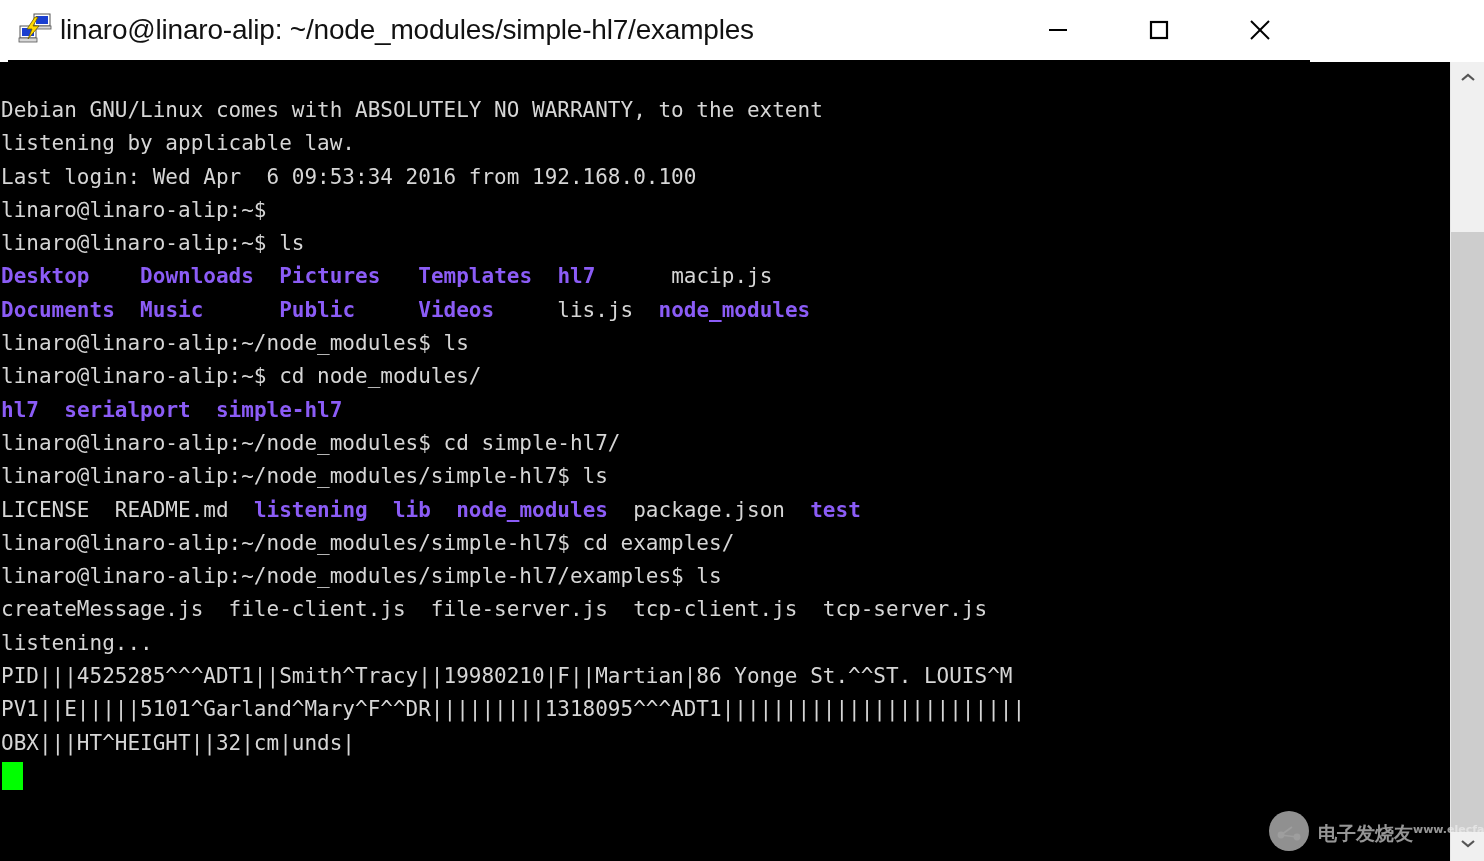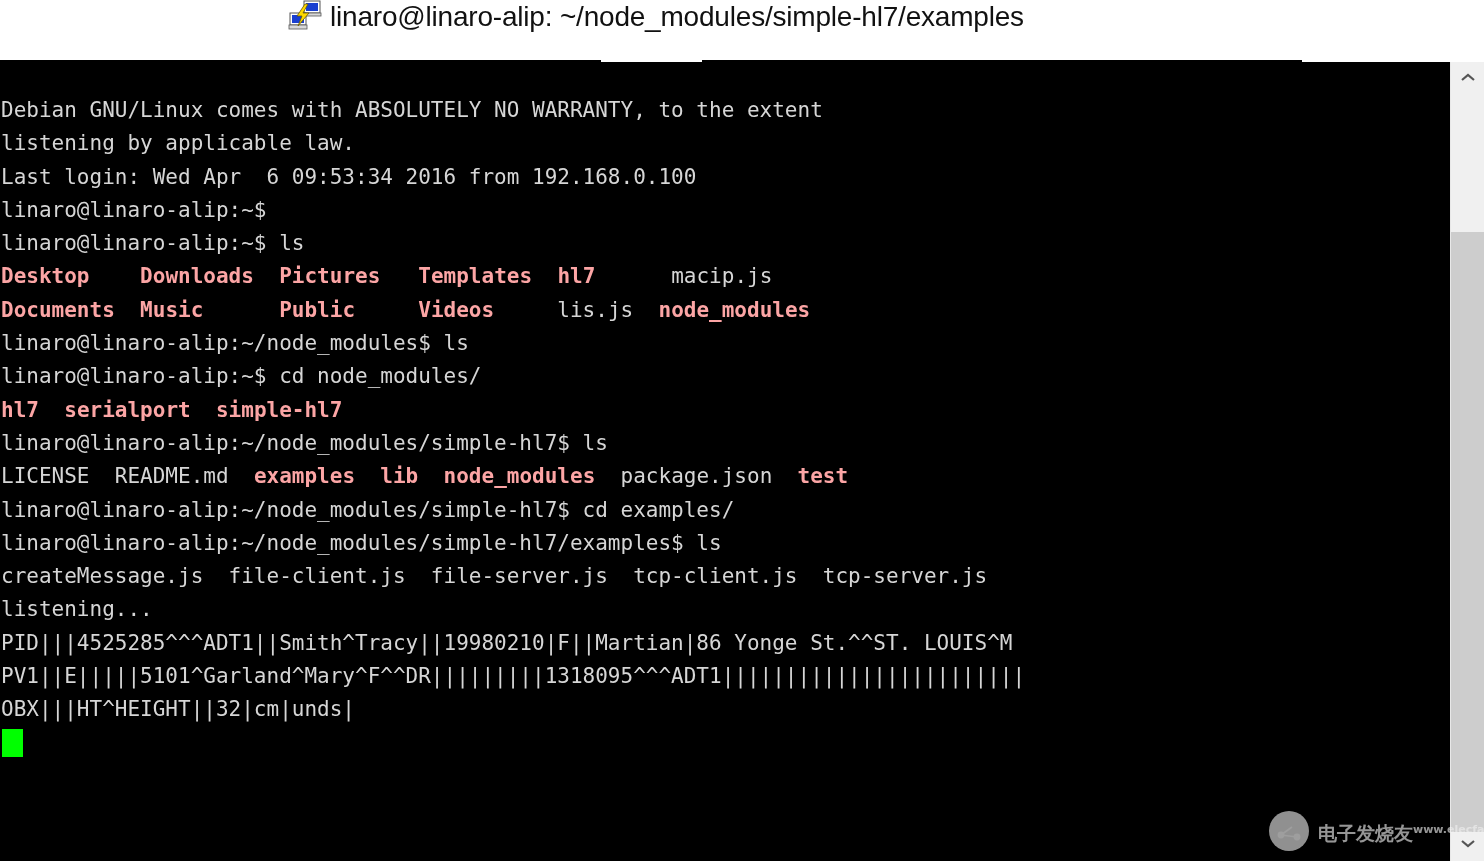--- a/index.html
+++ b/index.html
@@ -18,29 +18,28 @@
     position: relative;
     width: 1484px;
     height: 861px;
     background: #ffffff;
     box-sizing: border-box;
   }
 
   
   #titlebar {
     position: absolute;
-    left: 0; top: 0;
+    left: 8px; top: 0;
     width: 1302px;
     height: 62px;
     background: #ffffff;
     display: flex;
     align-items: center;
     border-bottom: 2px solid #000000;
     box-sizing: border-box;
-    flex-direction: column;
   }
   #title-left {
     display: flex;
     align-items: center;
     flex: 1 1 auto;
     min-width: 0;
     padding-left: 10px;
     height: 100%;
   }
   #app-icon {
@@ -94,21 +93,21 @@
     line-height: 33.3px;
     height: 33.3px;
     color: #d6d6d6;
     white-space: pre;
     letter-spacing: 0px;
     padding-left: 1px;
     overflow: hidden;
   }
   .line span { white-space: pre; }
   .dir {
-    color: #fca5a5;
+    color: #8b5cf6;
     font-weight: bold;
   }
   .plain { color: #d6d6d6; }
 
   
   #cursor-line {
     position: relative;
     height: 33.3px;
   }
   #cursor {
@@ -247,22 +246,23 @@
         <div class="line"><span class="plain">Debian GNU/Linux comes with ABSOLUTELY NO WARRANTY, to the extent</span></div>
         <div class="line"><span class="plain">listening by applicable law.</span></div>
         <div class="line"><span class="plain">Last login: Wed Apr  6 09:53:34 2016 from 192.168.0.100</span></div>
         <div class="line"><span class="plain">linaro@linaro-alip:~$ </span></div>
         <div class="line"><span class="plain">linaro@linaro-alip:~$ ls</span></div>
         <div class="line"><span class="dir">Desktop</span><span class="plain">    </span><span class="dir">Downloads</span><span class="plain">  </span><span class="dir">Pictures</span><span class="plain">   </span><span class="dir">Templates</span><span class="plain">  </span><span class="dir">hl7</span><span class="plain">      macip.js</span></div>
         <div class="line"><span class="dir">Documents</span><span class="plain">  </span><span class="dir">Music</span><span class="plain">      </span><span class="dir">Public</span><span class="plain">     </span><span class="dir">Videos</span><span class="plain">     lis.js  </span><span class="dir">node_modules</span></div>
         <div class="line"><span class="plain">linaro@linaro-alip:~/node_modules$ ls</span></div>
         <div class="line"><span class="plain">linaro@linaro-alip:~$ cd node_modules/</span></div>
         <div class="line"><span class="dir">hl7</span><span class="plain">  </span><span class="dir">serialport</span><span class="plain">  </span><span class="dir">simple-hl7</span></div>
+        <div class="line"><span class="plain">linaro@linaro-alip:~/node_modules$ cd simple-hl7/</span></div>
         <div class="line"><span class="plain">linaro@linaro-alip:~/node_modules/simple-hl7$ ls</span></div>
-        <div class="line"><span class="plain">LICENSE  README.md  </span><span class="dir">examples</span><span class="plain">  </span><span class="dir">lib</span><span class="plain">  </span><span class="dir">node_modules</span><span class="plain">  package.json  </span><span class="dir">test</span></div>
+        <div class="line"><span class="plain">LICENSE  README.md  </span><span class="dir">listening</span><span class="plain">  </span><span class="dir">lib</span><span class="plain">  </span><span class="dir">node_modules</span><span class="plain">  package.json  </span><span class="dir">test</span></div>
         <div class="line"><span class="plain">linaro@linaro-alip:~/node_modules/simple-hl7$ cd examples/</span></div>
         <div class="line"><span class="plain">linaro@linaro-alip:~/node_modules/simple-hl7/examples$ ls</span></div>
         <div class="line"><span class="plain">createMessage.js  file-client.js  file-server.js  tcp-client.js  tcp-server.js</span></div>
         <div class="line"><span class="plain">listening...</span></div>
         <div class="line"><span class="plain">PID|||4525285^^^ADT1||Smith^Tracy||19980210|F||Martian|86 Yonge St.^^ST. LOUIS^M</span></div>
         <div class="line"><span class="plain">PV1||E|||||5101^Garland^Mary^F^^DR|||||||||1318095^^^ADT1||||||||||||||||||||||||</span></div>
         <div class="line"><span class="plain">OBX|||HT^HEIGHT||32|cm|unds|</span></div>
         <div class="line" id="cursor-line"><div id="cursor"></div></div>
       </div>
   </div>

